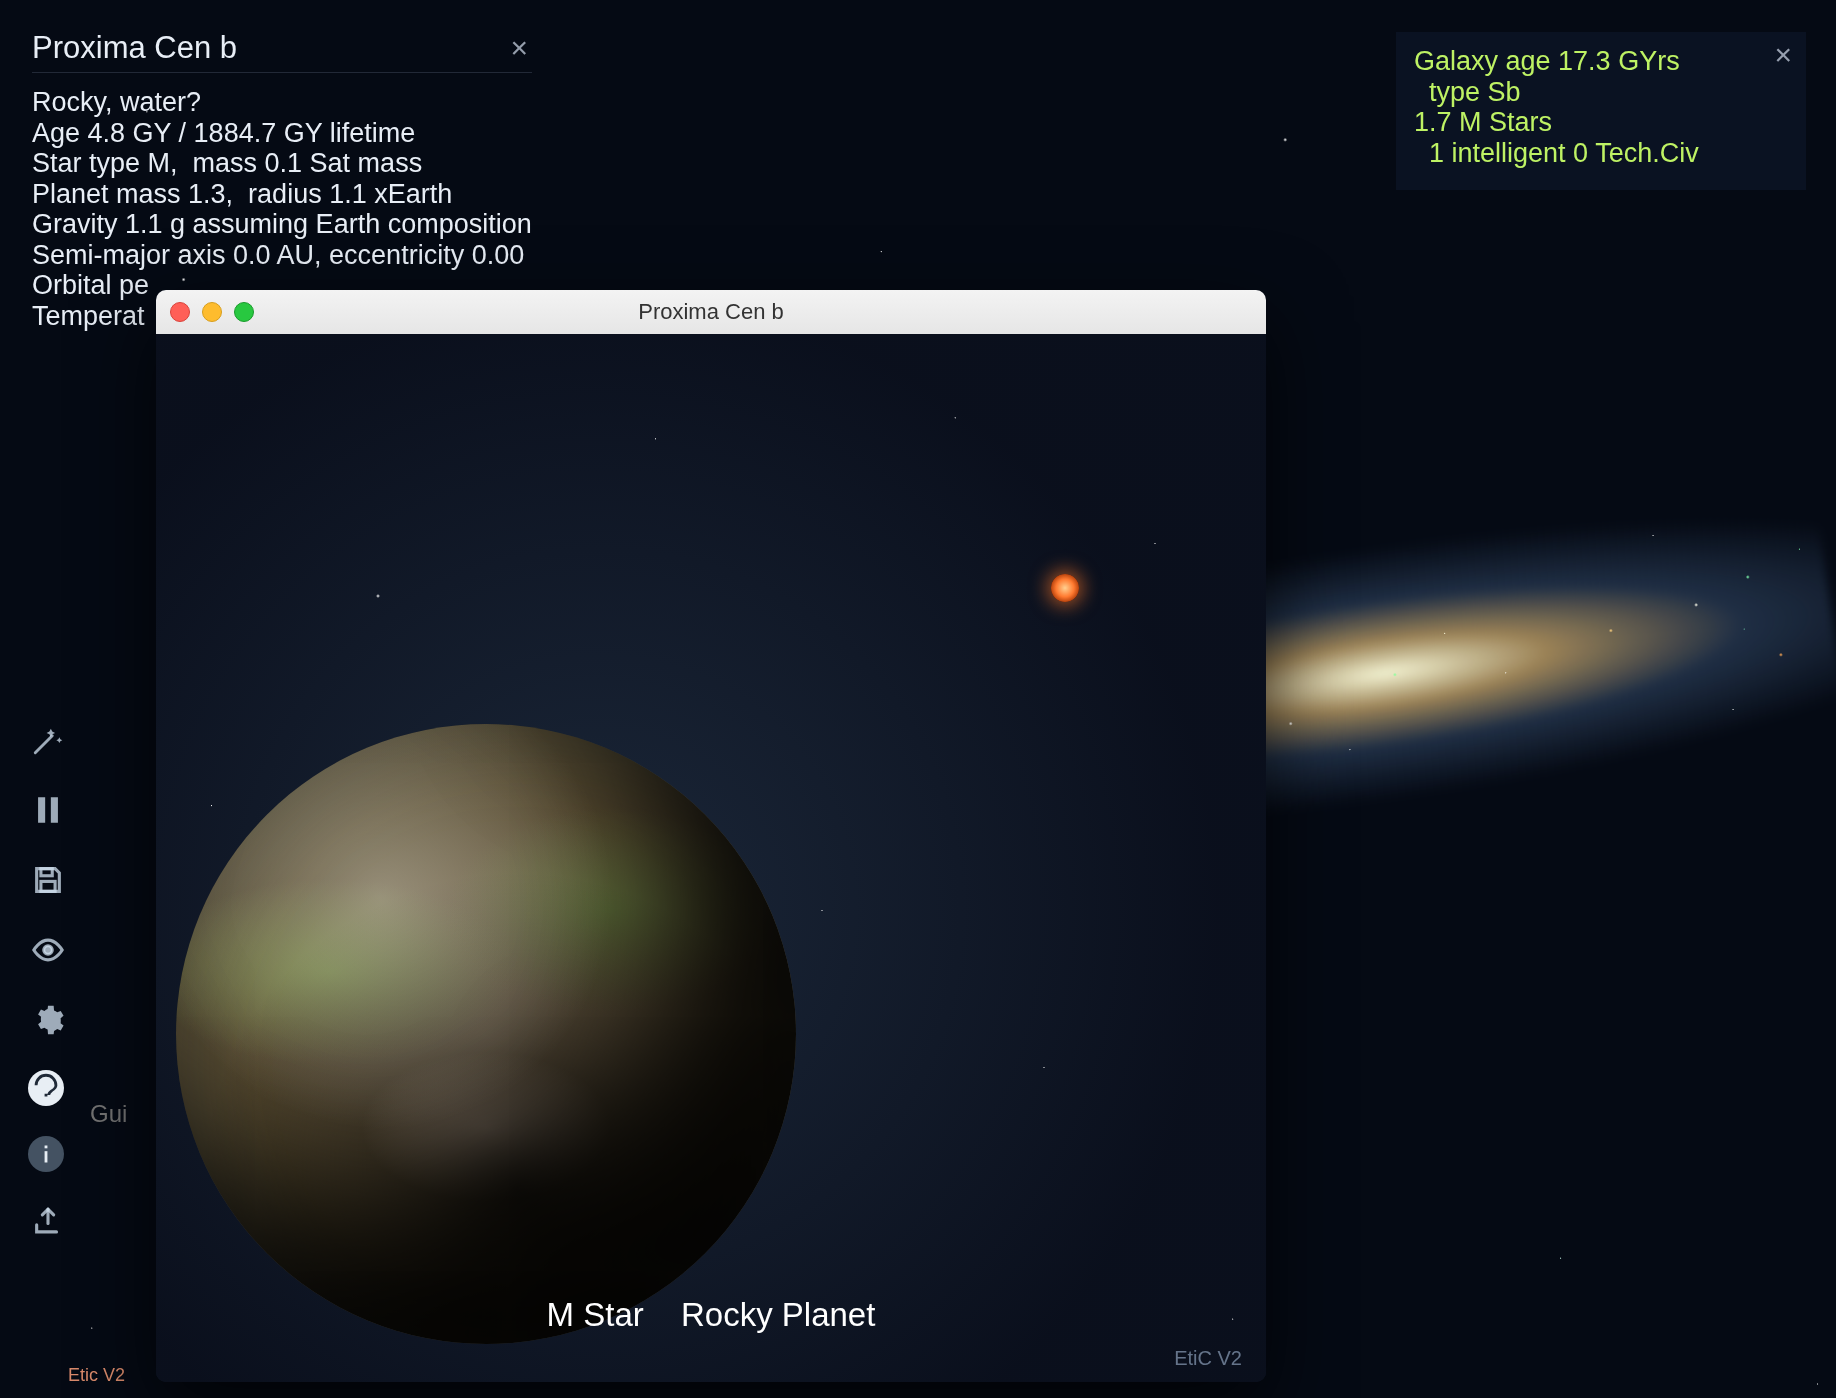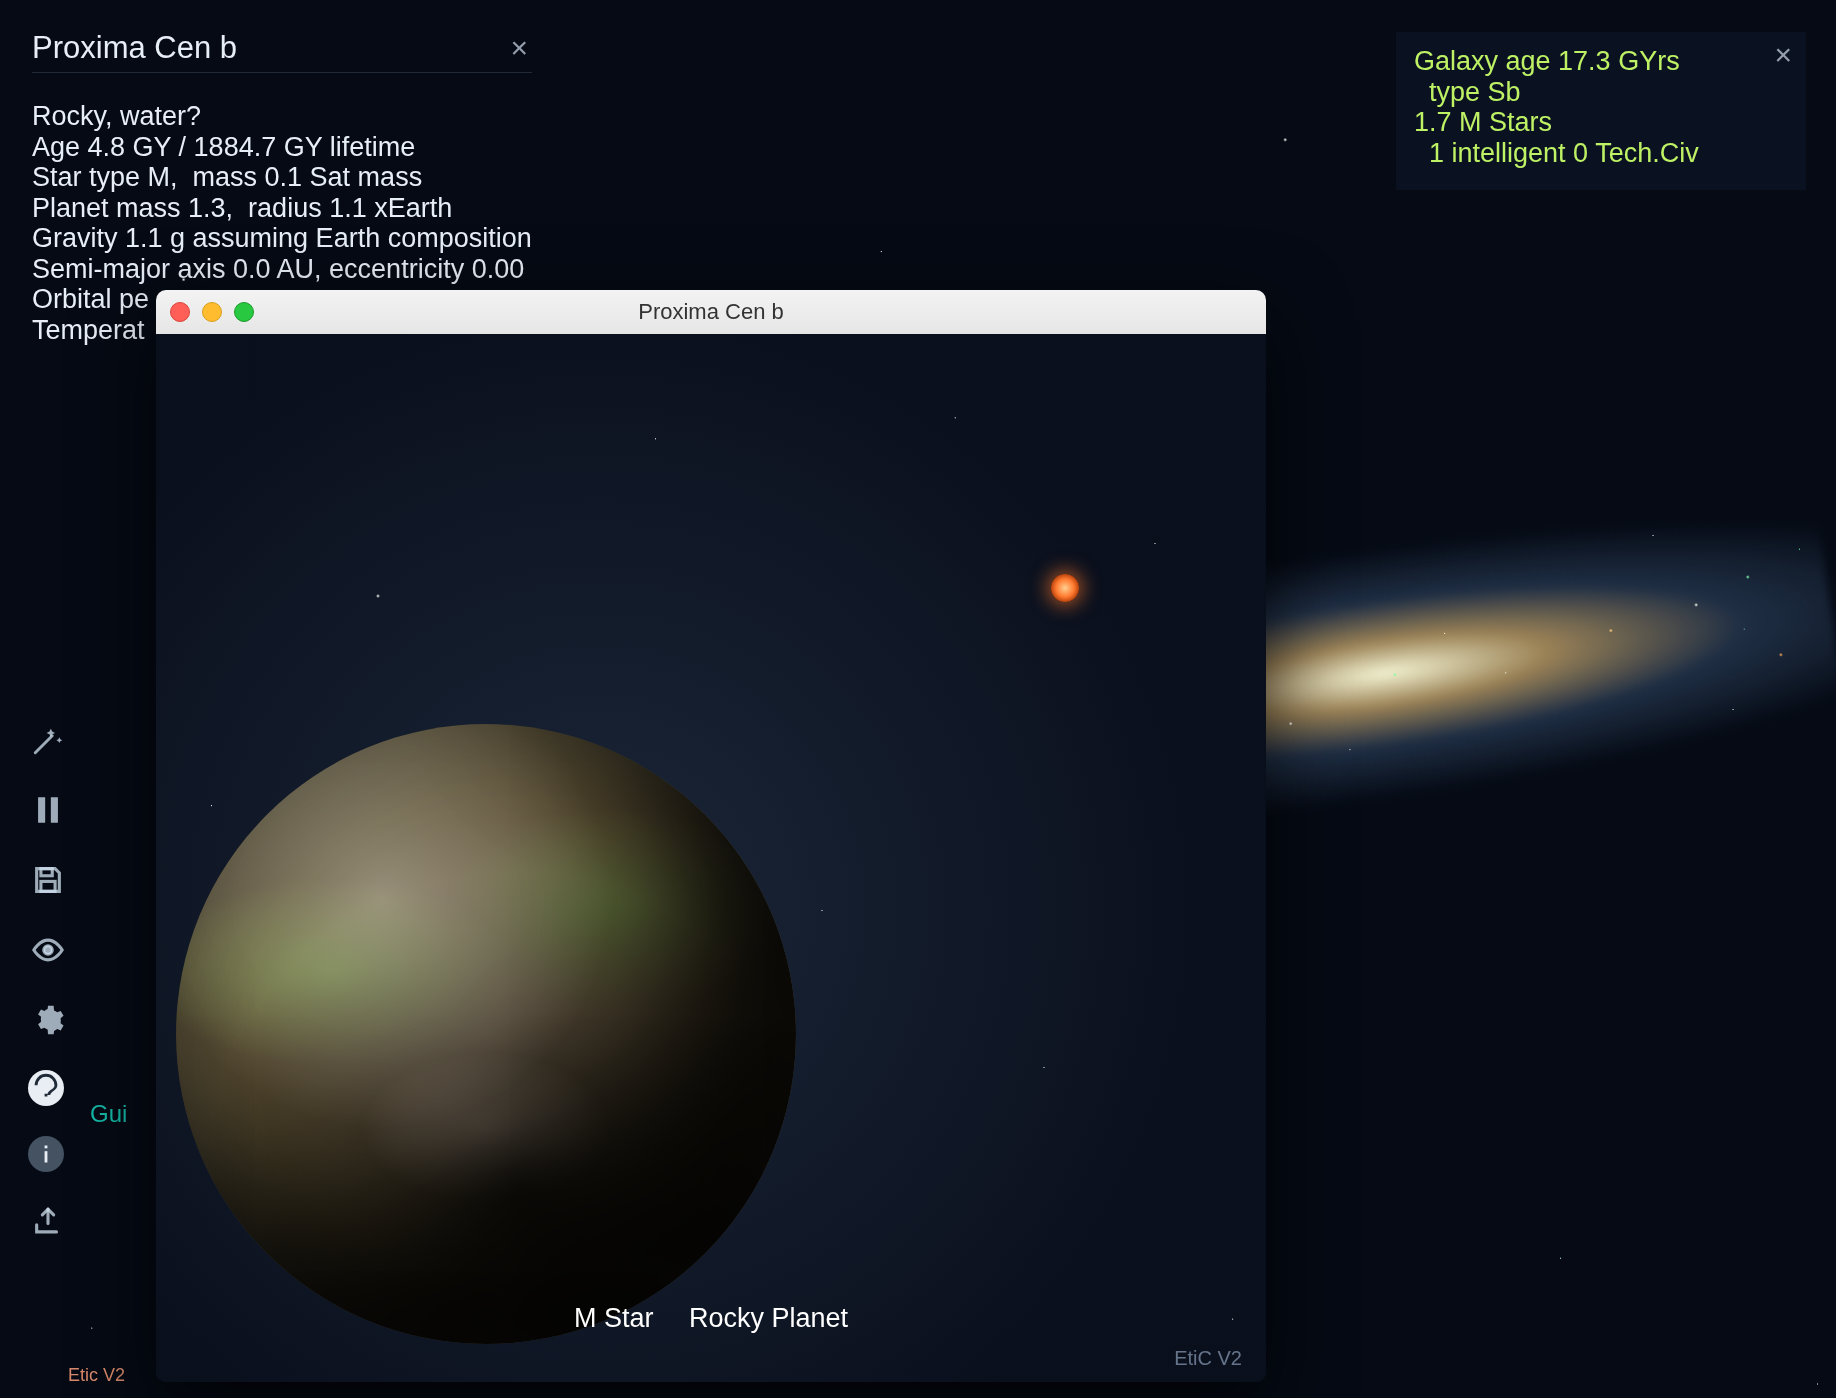--- a/index.html
+++ b/index.html
@@ -92,21 +92,21 @@
     flex: 1;
   }
   .close-btn {
     font-size: 30px;
     color: rgba(210,220,235,0.7);
     cursor: pointer;
     padding: 0 4px;
     user-select: none;
   }
   .planet-details {
-    margin-top: 28px;
+    margin-top: 14px;
     font-size: 27px;
     line-height: 1.13;
     font-weight: 300;
     color: #e8eef6;
   }
   .planet-details div { white-space: pre; }
 
   
   .galaxy-panel {
     position: absolute;
@@ -161,21 +161,21 @@
     color: #e8eef4;
     border-radius: 50%;
     width: 36px;
     height: 36px;
   }
   .tooltip {
     position: absolute;
     left: 90px;
     top: 1100px;
     font-size: 24px;
-    color: #14b8a6;
+    color: #737373;
     font-weight: 300;
   }
 
   
   .version {
     position: absolute;
     left: 68px;
     bottom: 12px;
     font-size: 18px;
     color: #d98a6b;
@@ -271,21 +271,21 @@
       inset -120px -130px 140px rgba(0,0,0,0.9),
       inset 30px 30px 80px rgba(255,255,230,0.08);
   }
 
   .detail-caption {
     position: absolute;
     bottom: 48px;
     left: 0; right: 0;
     text-align: center;
     color: #fff;
-    font-size: 27px;
+    font-size: 33px;
     font-weight: 300;
   }
   .detail-caption .star-label { margin-right: 28px; }
   .detail-version {
     position: absolute;
     right: 24px;
     bottom: 12px;
     font-size: 20px;
     color: rgba(140,160,185,0.7);
   }

